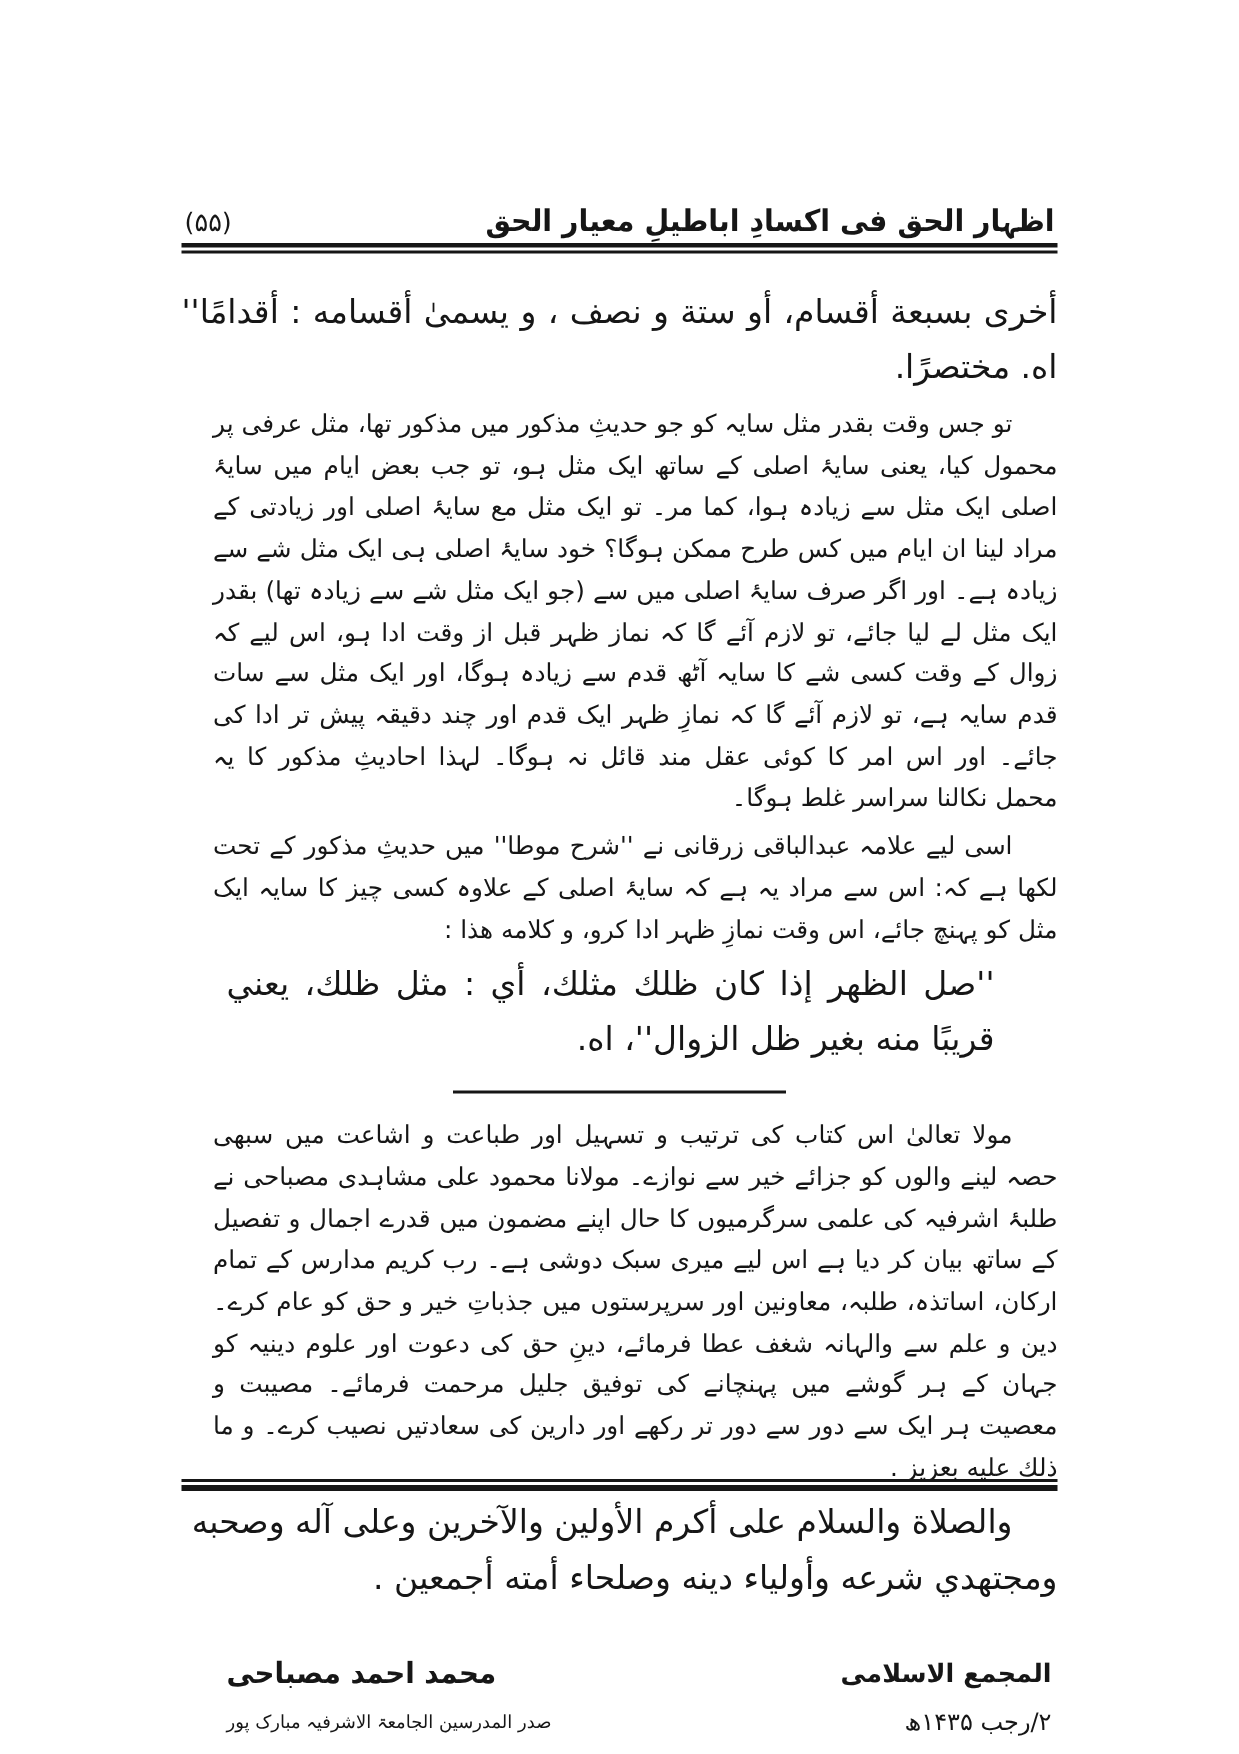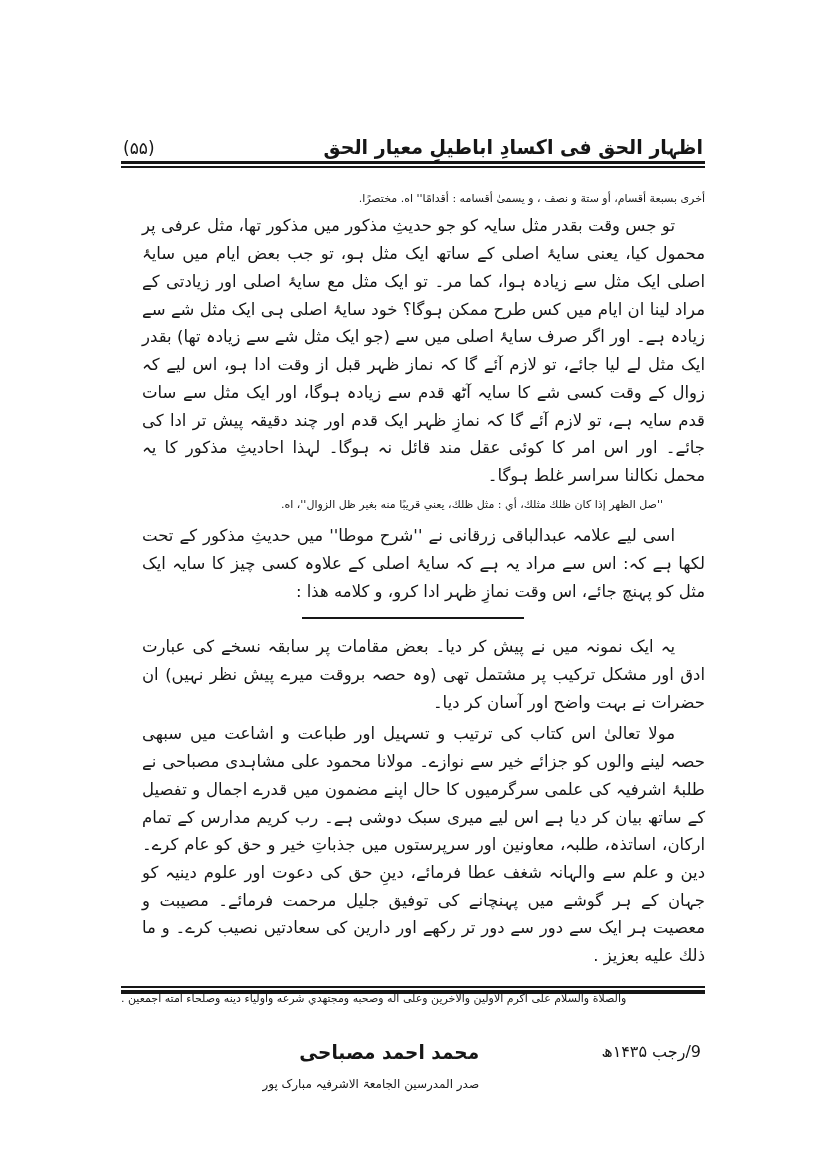--- a/index.html
+++ b/index.html
@@ -16,31 +16,31 @@
   
   .page-header { display:flex; direction:rtl; justify-content:space-between; align-items:flex-end; padding:0 2px 3px 2px; }
   .book-title { font-size:19px; font-weight:bold; letter-spacing:0.5px; transform:scaleY(1.05); }
   .page-number { font-size:17px; font-weight:normal; }
   .header-rule { height:2px; border-top:3px solid #161616; border-bottom:2px solid #161616; }
 
   
   .body-text { margin-top:22px; font-size:16.5px; line-height:1.68; text-align:justify; }
   .para { margin:0 0 4px 0; direction:rtl; }
   .para.indent { text-indent:30px;margin-left:21px; }
-  .para.arabic { font-size:11px; }
+  .para.arabic { font-size:22px; }
   .para.quote { padding:2px 42px 2px 30px; margin:4px 0 6px 0; }
-  .para.salat { margin-top:20px; text-align:left; text-indent:30px; }
+  .para.salat { margin-top:5px; text-align:right; text-indent:30px; }
   .separator { width:222px; border-top:2.5px solid #161616; margin:12px auto 14px auto; }
 
   
   .signatures { display:flex; direction:rtl; margin-top:34px; align-items:flex-start; }
   .sig-right { width:38%; text-align:right; padding-right:4px; }
   .sig-right .org { font-size:17px; font-weight:bold; margin-bottom:12px; }
   .sig-right .date { font-size:16px; margin-bottom:12px; }
-  .sig-left { flex:1; text-align:right; padding-left:30px; }
+  .sig-left { flex:1; text-align:left; padding-left:30px; }
   .sig-left .name { font-size:18.5px; font-weight:bold; margin-bottom:14px; transform:scaleY(1.05); }
   .sig-left .title { font-size:12px; }
 
   
   .bottom-rule { position:absolute; top:986px; left:121px; width:584px; border-top:2px solid #161616; padding-top:2px; }
   .bottom-rule .thick { height:4px; background:#161616; }
 </style>
 </head>
 <body>
 
@@ -51,36 +51,36 @@
       <div class="book-title" dir="rtl">اظہار الحق فی اکسادِ اباطیلِ معیار الحق</div>
       <div class="page-number" dir="rtl">(۵۵)</div>
     </header>
     <div class="header-rule"></div>
 
     <main class="body-text">
       <p class="para arabic" dir="rtl">أخرى بسبعة أقسام، أو ستة و نصف ، و يسمىٰ أقسامه : أقدامًا'' اه. مختصرًا.</p>
 
       <p class="para urdu indent" dir="rtl">تو جس وقت بقدر مثل سایہ کو جو حدیثِ مذکور میں مذکور تھا، مثل عرفی پر محمول کیا، یعنی سایۂ اصلی کے ساتھ ایک مثل ہو، تو جب بعض ایام میں سایۂ اصلی ایک مثل سے زیادہ ہوا، کما مر۔ تو ایک مثل مع سایۂ اصلی اور زیادتی کے مراد لینا ان ایام میں کس طرح ممکن ہوگا؟ خود سایۂ اصلی ہی ایک مثل شے سے زیادہ ہے۔ اور اگر صرف سایۂ اصلی میں سے (جو ایک مثل شے سے زیادہ تھا) بقدر ایک مثل لے لیا جائے، تو لازم آئے گا کہ نماز ظہر قبل از وقت ادا ہو، اس لیے کہ زوال کے وقت کسی شے کا سایہ آٹھ قدم سے زیادہ ہوگا، اور ایک مثل سے سات قدم سایہ ہے، تو لازم آئے گا کہ نمازِ ظہر ایک قدم اور چند دقیقہ پیش تر ادا کی جائے۔ اور اس امر کا کوئی عقل مند قائل نہ ہوگا۔ لہذا احادیثِ مذکور کا یہ محمل نکالنا سراسر غلط ہوگا۔</p>
 
+      <p class="para urdu indent" dir="rtl">اسی لیے علامہ عبدالباقی زرقانی نے ''شرح موطا'' میں حدیثِ مذکور کے تحت لکھا ہے کہ: اس سے مراد یہ ہے کہ سایۂ اصلی کے علاوہ کسی چیز کا سایہ ایک مثل کو پہنچ جائے، اس وقت نمازِ ظہر ادا کرو، و کلامه هذا :</p>
+
       <p class="para arabic quote" dir="rtl">''صل الظهر إذا كان ظلك مثلك، أي : مثل ظلك، يعني قريبًا منه بغير ظل الزوال''، اه.</p>
-
-      <p class="para urdu indent" dir="rtl">اسی لیے علامہ عبدالباقی زرقانی نے ''شرح موطا'' میں حدیثِ مذکور کے تحت لکھا ہے کہ: اس سے مراد یہ ہے کہ سایۂ اصلی کے علاوہ کسی چیز کا سایہ ایک مثل کو پہنچ جائے، اس وقت نمازِ ظہر ادا کرو، و کلامه هذا :</p>
 
       <div class="separator"></div>
 
-      <p class="para urdu indent" dir="rtl">یہ ایک نمونہ میں نے پیش کر دیا۔ بعض مقامات پر سابقہ نسخے کی عبارت ادق اور مشکل ترکیب پر مشتمل تھی (وہ حصہ بروقت میرے پیش نظر نہیں) ان حضرات نے بہت واضح اور آسان کر دیا۔</p>
 
       <p class="para urdu indent" dir="rtl">مولا تعالیٰ اس کتاب کی ترتیب و تسہیل اور طباعت و اشاعت میں سبھی حصہ لینے والوں کو جزائے خیر سے نوازے۔ مولانا محمود علی مشاہدی مصباحی نے طلبۂ اشرفیہ کی علمی سرگرمیوں کا حال اپنے مضمون میں قدرے اجمال و تفصیل کے ساتھ بیان کر دیا ہے اس لیے میری سبک دوشی ہے۔ رب کریم مدارس کے تمام ارکان، اساتذہ، طلبہ، معاونین اور سرپرستوں میں جذباتِ خیر و حق کو عام کرے۔ دین و علم سے والہانہ شغف عطا فرمائے، دینِ حق کی دعوت اور علوم دینیہ کو جہان کے ہر گوشے میں پہنچانے کی توفیق جلیل مرحمت فرمائے۔ مصیبت و معصیت ہر ایک سے دور سے دور تر رکھے اور دارین کی سعادتیں نصیب کرے۔ و ما ذلك عليه بعزيز .</p>
 
       <p class="para arabic salat" dir="rtl">والصلاة والسلام على أكرم الأولين والآخرين وعلى آله وصحبه ومجتهدي شرعه وأولياء دينه وصلحاء أمته أجمعين .</p>
     </main>
 
     <section class="signatures">
       <div class="sig-right">
-        <div class="date" dir="rtl">9/رجب ۱۴۳۵ھ</div>
+        <div class="org" dir="rtl">المجمع الاسلامی</div>
+        <div class="date" dir="rtl">۲/رجب ۱۴۳۵ھ</div>
       </div>
       <div class="sig-left">
         <div class="name" dir="rtl">محمد احمد مصباحی</div>
         <div class="title" dir="rtl">صدر المدرسین الجامعۃ الاشرفیہ مبارک پور</div>
       </div>
     </section>
   </div>
 
   <div class="bottom-rule">
     <div class="thick"></div>

